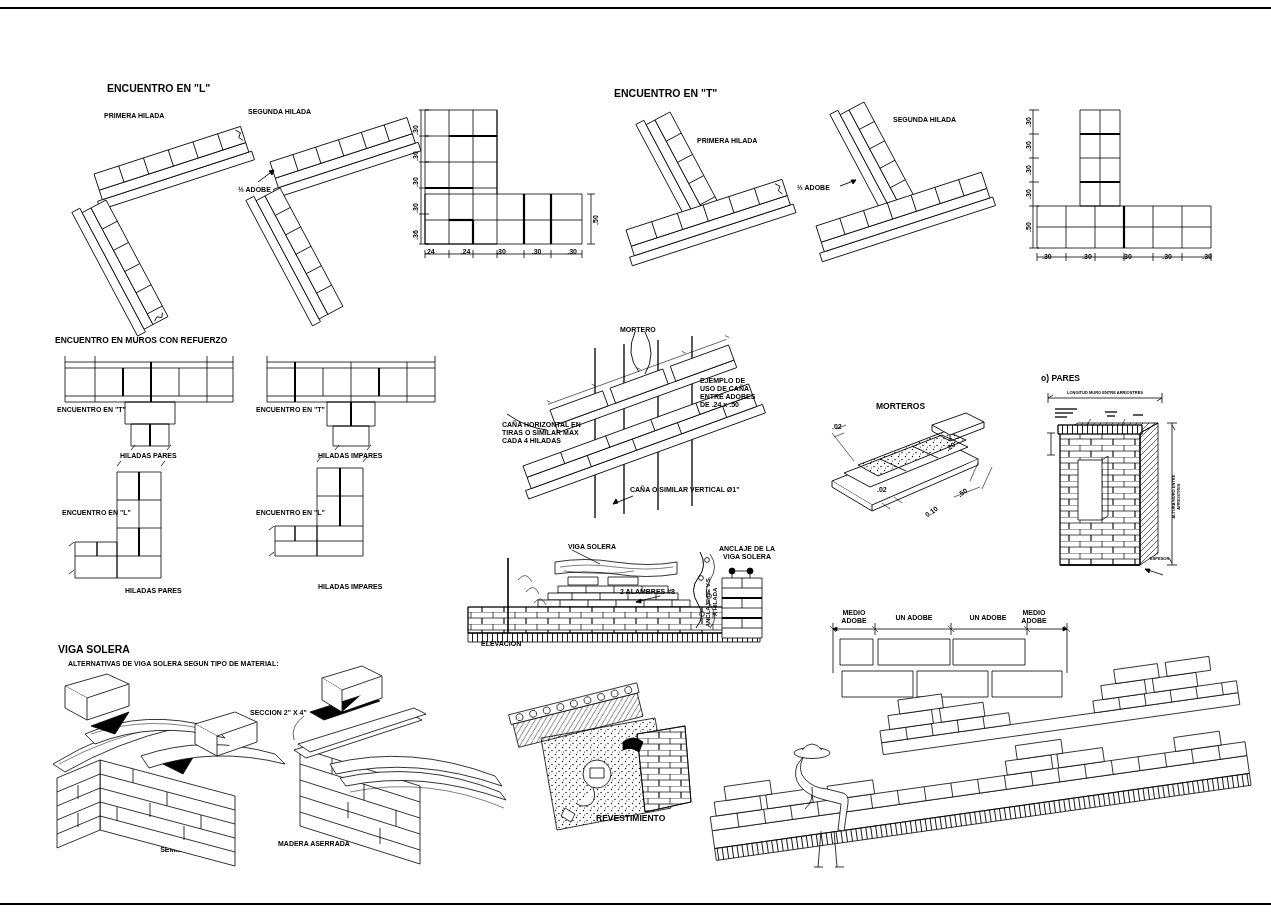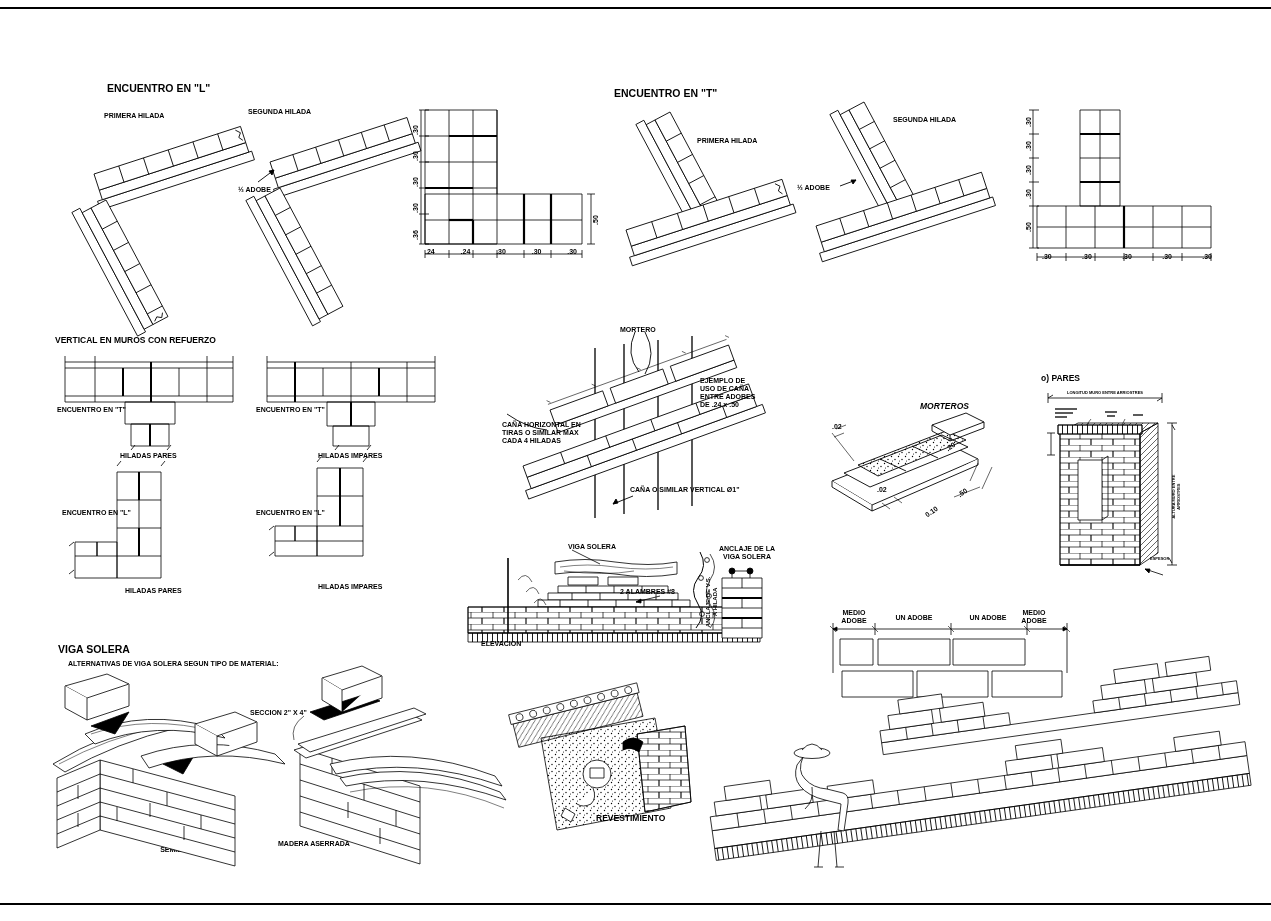--- a/index.html
+++ b/index.html
@@ -187,21 +187,21 @@
   <div class="lbl rot ctr" style="left:1018px;top:190px;width:22px;">.30</div>
   <div class="lbl rot ctr" style="left:1018px;top:223px;width:22px;">.50</div>
   <div class="dimrow" style="left:1042px;top:253px;width:170px;">
     <span>.30</span>
     <span>.30</span>
     <span>.30</span>
     <span>.30</span>
     <span>.30</span>
   </div>
 
-  <div class="lbl ttl-sm" style="left:55px;top:336px;">VERTICAL EN MUROS CON REFUERZO</div>
+  <div class="lbl ttl-sm" style="left:55px;top:336px;">ENCUENTRO EN MUROS CON REFUERZO</div>
 
   <svg style="left:55px;top:350px;" width="385" height="245" viewBox="0 0 385 245">
     <g stroke="#000" stroke-width="0.8" fill="none">
 
       <g>
         <rect x="10" y="12" width="168" height="40"></rect>
         <path d="M10 18H178 M10 46H178"></path>
         <path d="M40 12V52 M68 18V46 M96 12V52 M124 18V46 M152 12V52"></path>
         <path d="M68 18V46 M96 12V52" stroke-width="2"></path>
         <rect x="70" y="52" width="50" height="22"></rect>
@@ -305,21 +305,21 @@
       <path d="M38 80 L126 46 L146 55 L58 91 Z" fill="url(#pdots)"></path>
 
       <path d="M112 40 L146 28 L164 37 L130 50 Z"></path>
       <path d="M112 40 L112 46 L130 56 L130 50 M164 37 L164 43 L130 56" fill="none"></path>
 
       <path d="M16 44 l10 -4 M14 52 l10 -4 M12 48 L34 76" fill="none" stroke-width="0.6"></path>
       <path d="M62 118 l8 6 M74 112 l8 6" fill="none" stroke-width="0.6"></path>
       <path d="M150 96 l8 -18 M162 104 l10 -22 M134 112 l26 -10" fill="none" stroke-width="0.6"></path>
     </g>
   </svg>
-  <div class="lbl ttl-sm" style="left:920px;top:402px;font-style:italic;">MORTEROS</div>
+  <div class="lbl ttl-sm" style="left:876px;top:402px;">MORTEROS</div>
   <div class="lbl" style="left:832px;top:423px;">.02</div>
   <div class="lbl" style="left:877px;top:486px;">.02</div>
   <div class="lbl rot35" style="left:946px;top:443px;">.20</div>
   <div class="lbl rot35" style="left:958px;top:489px;">.50</div>
   <div class="lbl rot35" style="left:925px;top:508px;">0.10</div>
 
   <svg style="left:1025px;top:385px;" width="225" height="195" viewBox="0 0 225 195">
     <g stroke="#000" stroke-width="0.8" fill="none">
 
       <path d="M23 13 H137 M23 8V18 M137 8V18 M23 13 l5 -3 M137 13 l-5 3"></path>

